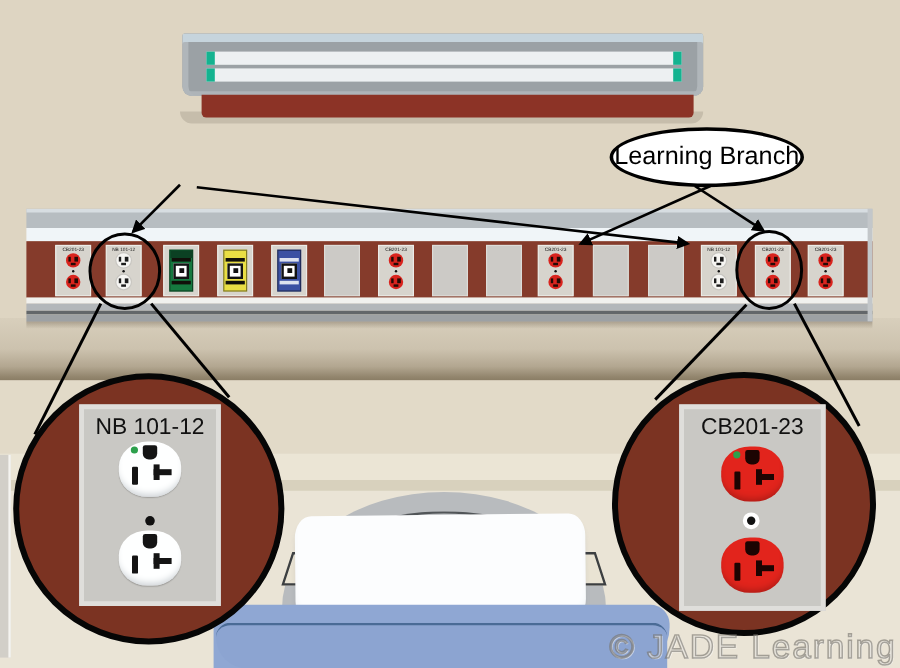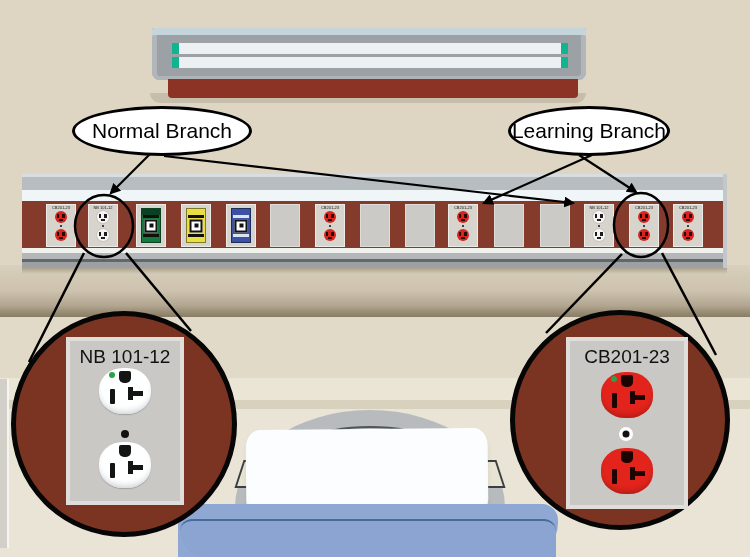--- a/index.html
+++ b/index.html
@@ -298,23 +298,20 @@
     <line x1="592" y1="155" x2="484" y2="203" stroke="#000" stroke-width="2.2" marker-end="url(#ah)"></line>
     <line x1="579" y1="155" x2="636" y2="192" stroke="#000" stroke-width="2.2" marker-end="url(#ah)"></line>
     <ellipse cx="104" cy="226" rx="29" ry="31" fill="none" stroke="#000" stroke-width="2.5"></ellipse>
     <ellipse cx="641" cy="225" rx="27" ry="32" fill="none" stroke="#000" stroke-width="2.5"></ellipse>
     <line x1="84" y1="253" x2="29" y2="362" stroke="#000" stroke-width="2.5"></line>
     <line x1="126" y1="253" x2="191" y2="331" stroke="#000" stroke-width="2.5"></line>
     <line x1="622" y1="254" x2="546" y2="333" stroke="#000" stroke-width="2.5"></line>
     <line x1="662" y1="253" x2="716" y2="355" stroke="#000" stroke-width="2.5"></line>
   </svg>
 
-  <div class="abs oval oval-normal">
-    <span>Normal Branch</span>
-  </div>
   <div class="abs oval oval-critical">
     <span>Learning Branch</span>
   </div>
 
   <div class="abs magcircle mag-left"></div>
   <div class="abs magcircle mag-right"></div>
 
   <div class="abs bigplate plate-left">
     <div class="bigplate-title">NB 101-12</div>
     <div class="bigrecep white r-top-l">
@@ -344,13 +341,14 @@
     </div>
     <div class="bigrecep red r-bot-r">
       <div class="gnd"></div>
       <div class="sl"></div>
       <div class="srv"></div>
       <div class="srh"></div>
     </div>
   </div>
   <div class="abs screw-right"></div>
 
+  <div class="abs watermark">© JADE Learning</div>
 </div>
 
 </body></html>

